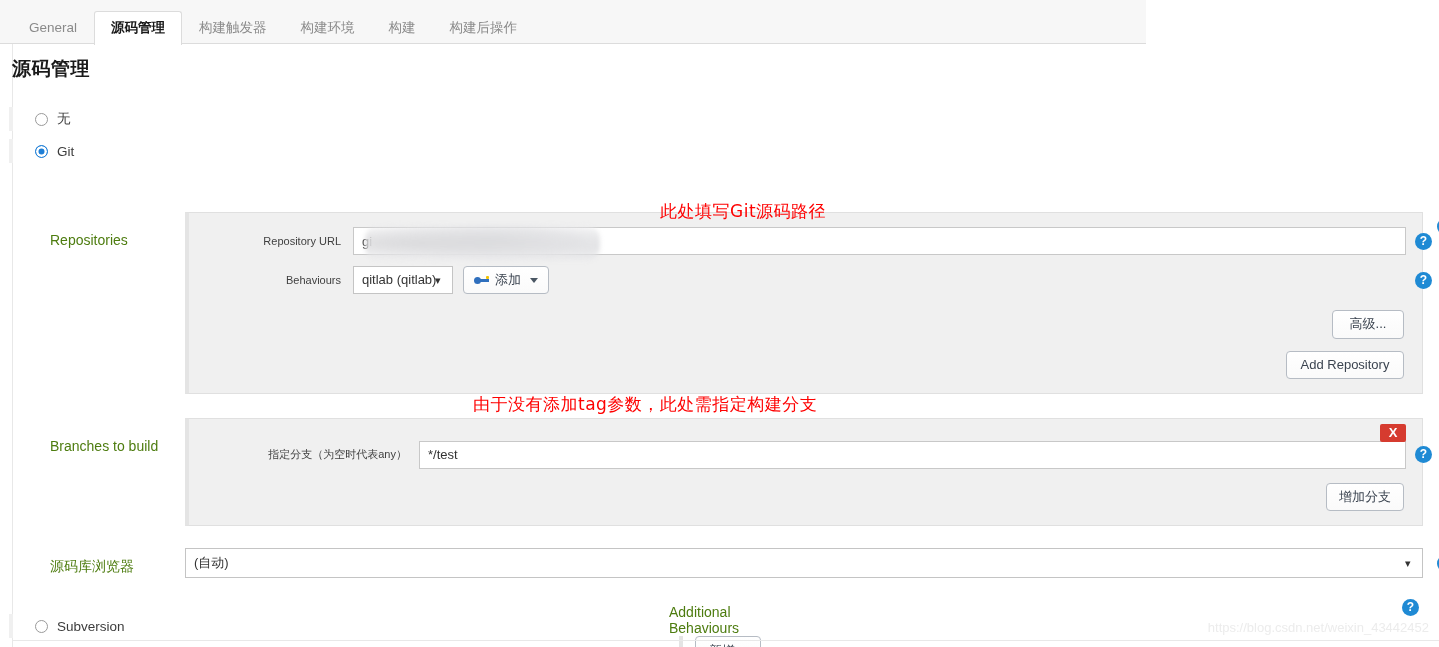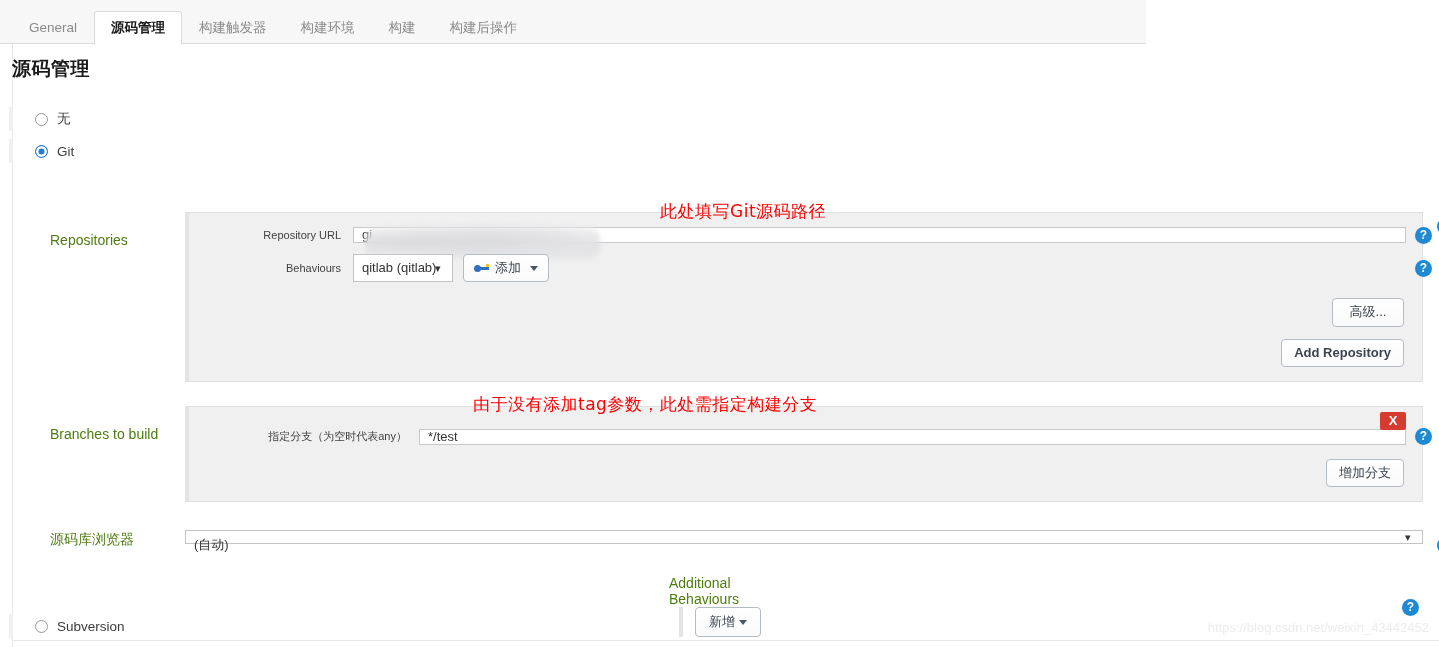--- a/index.html
+++ b/index.html
@@ -161,21 +161,21 @@
     color: #3f3f3f;
     text-align: right;
     padding-right: 12px;
     flex: none;
     white-space: nowrap;
   }
   .sub-label.w-url { width: 136px; }
   .sub-label.w-branch { width: 202px; }
 
   .text-input {
-    height: 16px;
+    height: 28px;
     border: 1px solid #c8c8c8;
     background: #ffffff;
     box-sizing: border-box;
     font-family: "Liberation Sans", "DejaVu Sans", sans-serif;
     font-size: 13px;
     color: #333;
     padding: 0 8px;
     line-height: 26px;
     outline: none;
   }
@@ -214,21 +214,21 @@
     transform: translateY(-50%);
     width: 9px; height: 9px;
     color: #333;
     font-size: 11px;
     line-height: 9px;
   }
   .select-cred { width: 100px; }
   .select-wide {
     display: block;
     width: 100%;
-    height: 14px;
+    height: 30px;
     line-height: 28px;
     border: 1px solid #c4c4c4;
   }
 
   .btn {
     background: linear-gradient(#ffffff, #fafafa);
     border: 1px solid #b6bcc4;
     border-radius: 4px;
     font-family: "Liberation Sans", "DejaVu Sans", sans-serif;
     font-size: 13px;
@@ -240,21 +240,21 @@
     white-space: nowrap;
     box-sizing: border-box;
   }
   .btn-add-cred {
     margin-left: 10px;
     padding: 6px 10px;
     display: inline-flex;
     align-items: center;
     gap: 5px;
   }
-  .btn-bold { font-weight: bold; }
+  .btn-bold { font-weight: normal; }
 
   .key-icon {
     display: inline-block;
     width: 16px; height: 12px;
     position: relative;
   }
   .key-icon .bow {
     position: absolute;
     left: 0; top: 3px;
     width: 7px; height: 7px;

